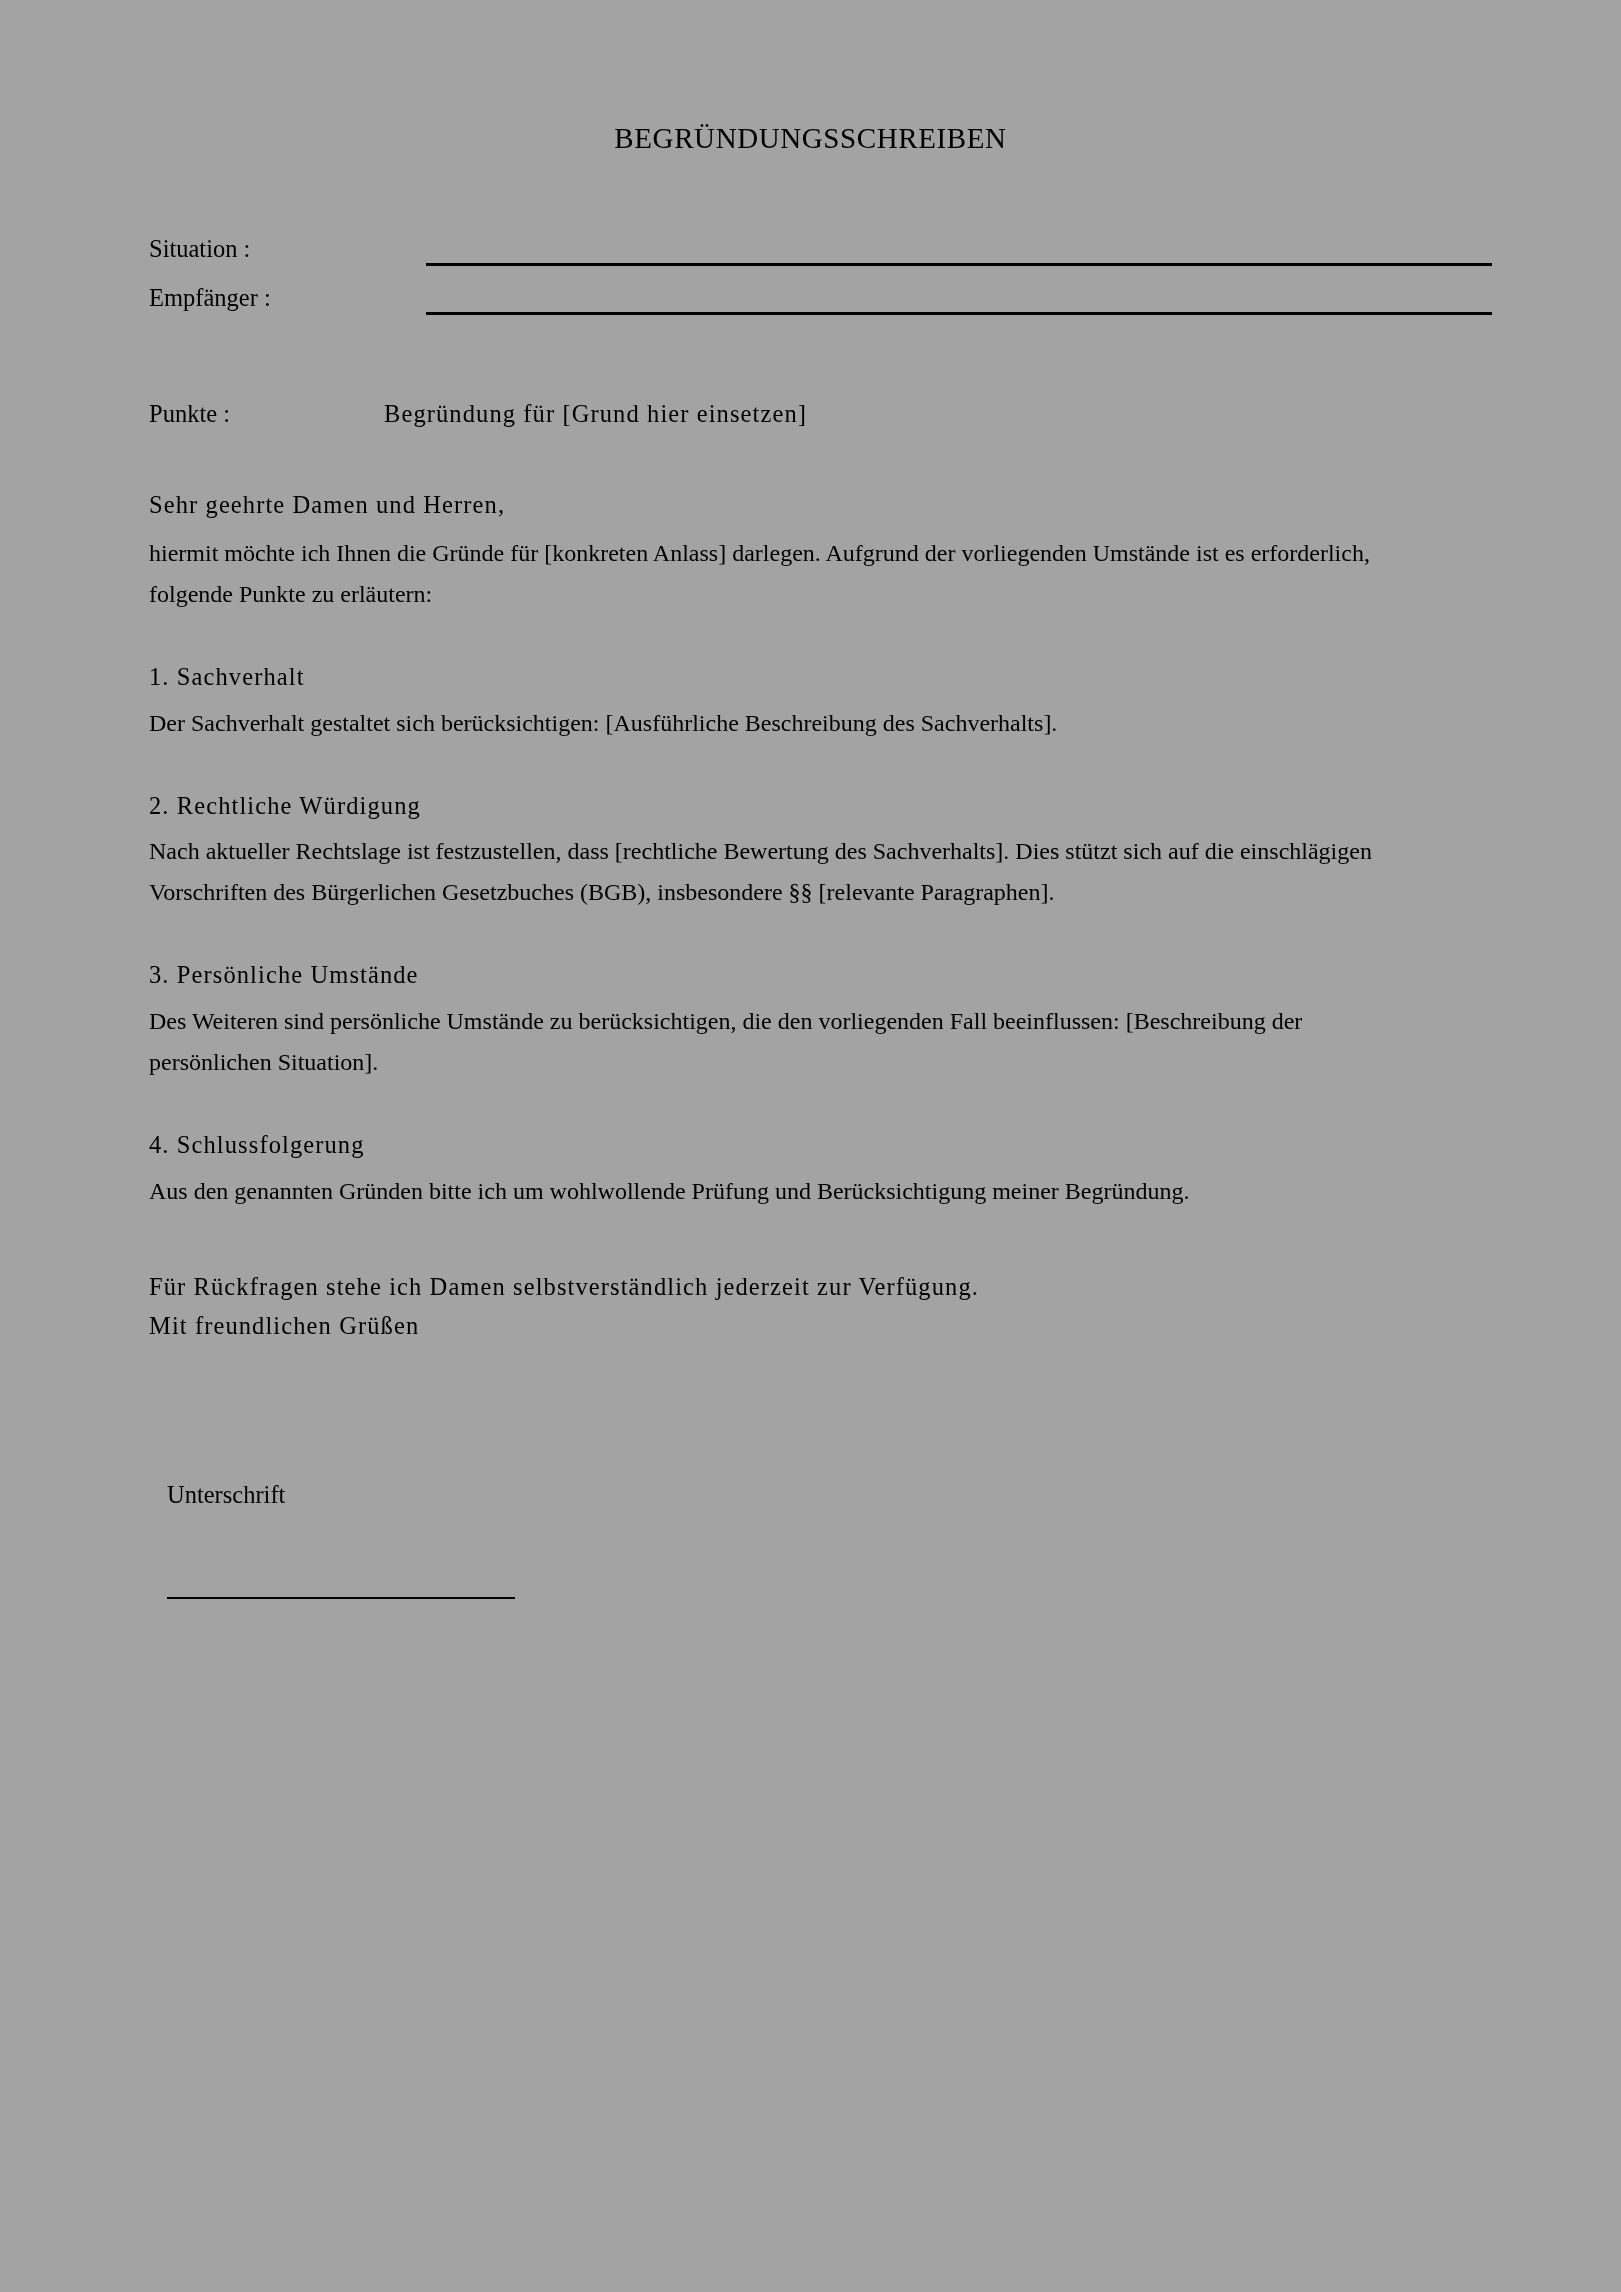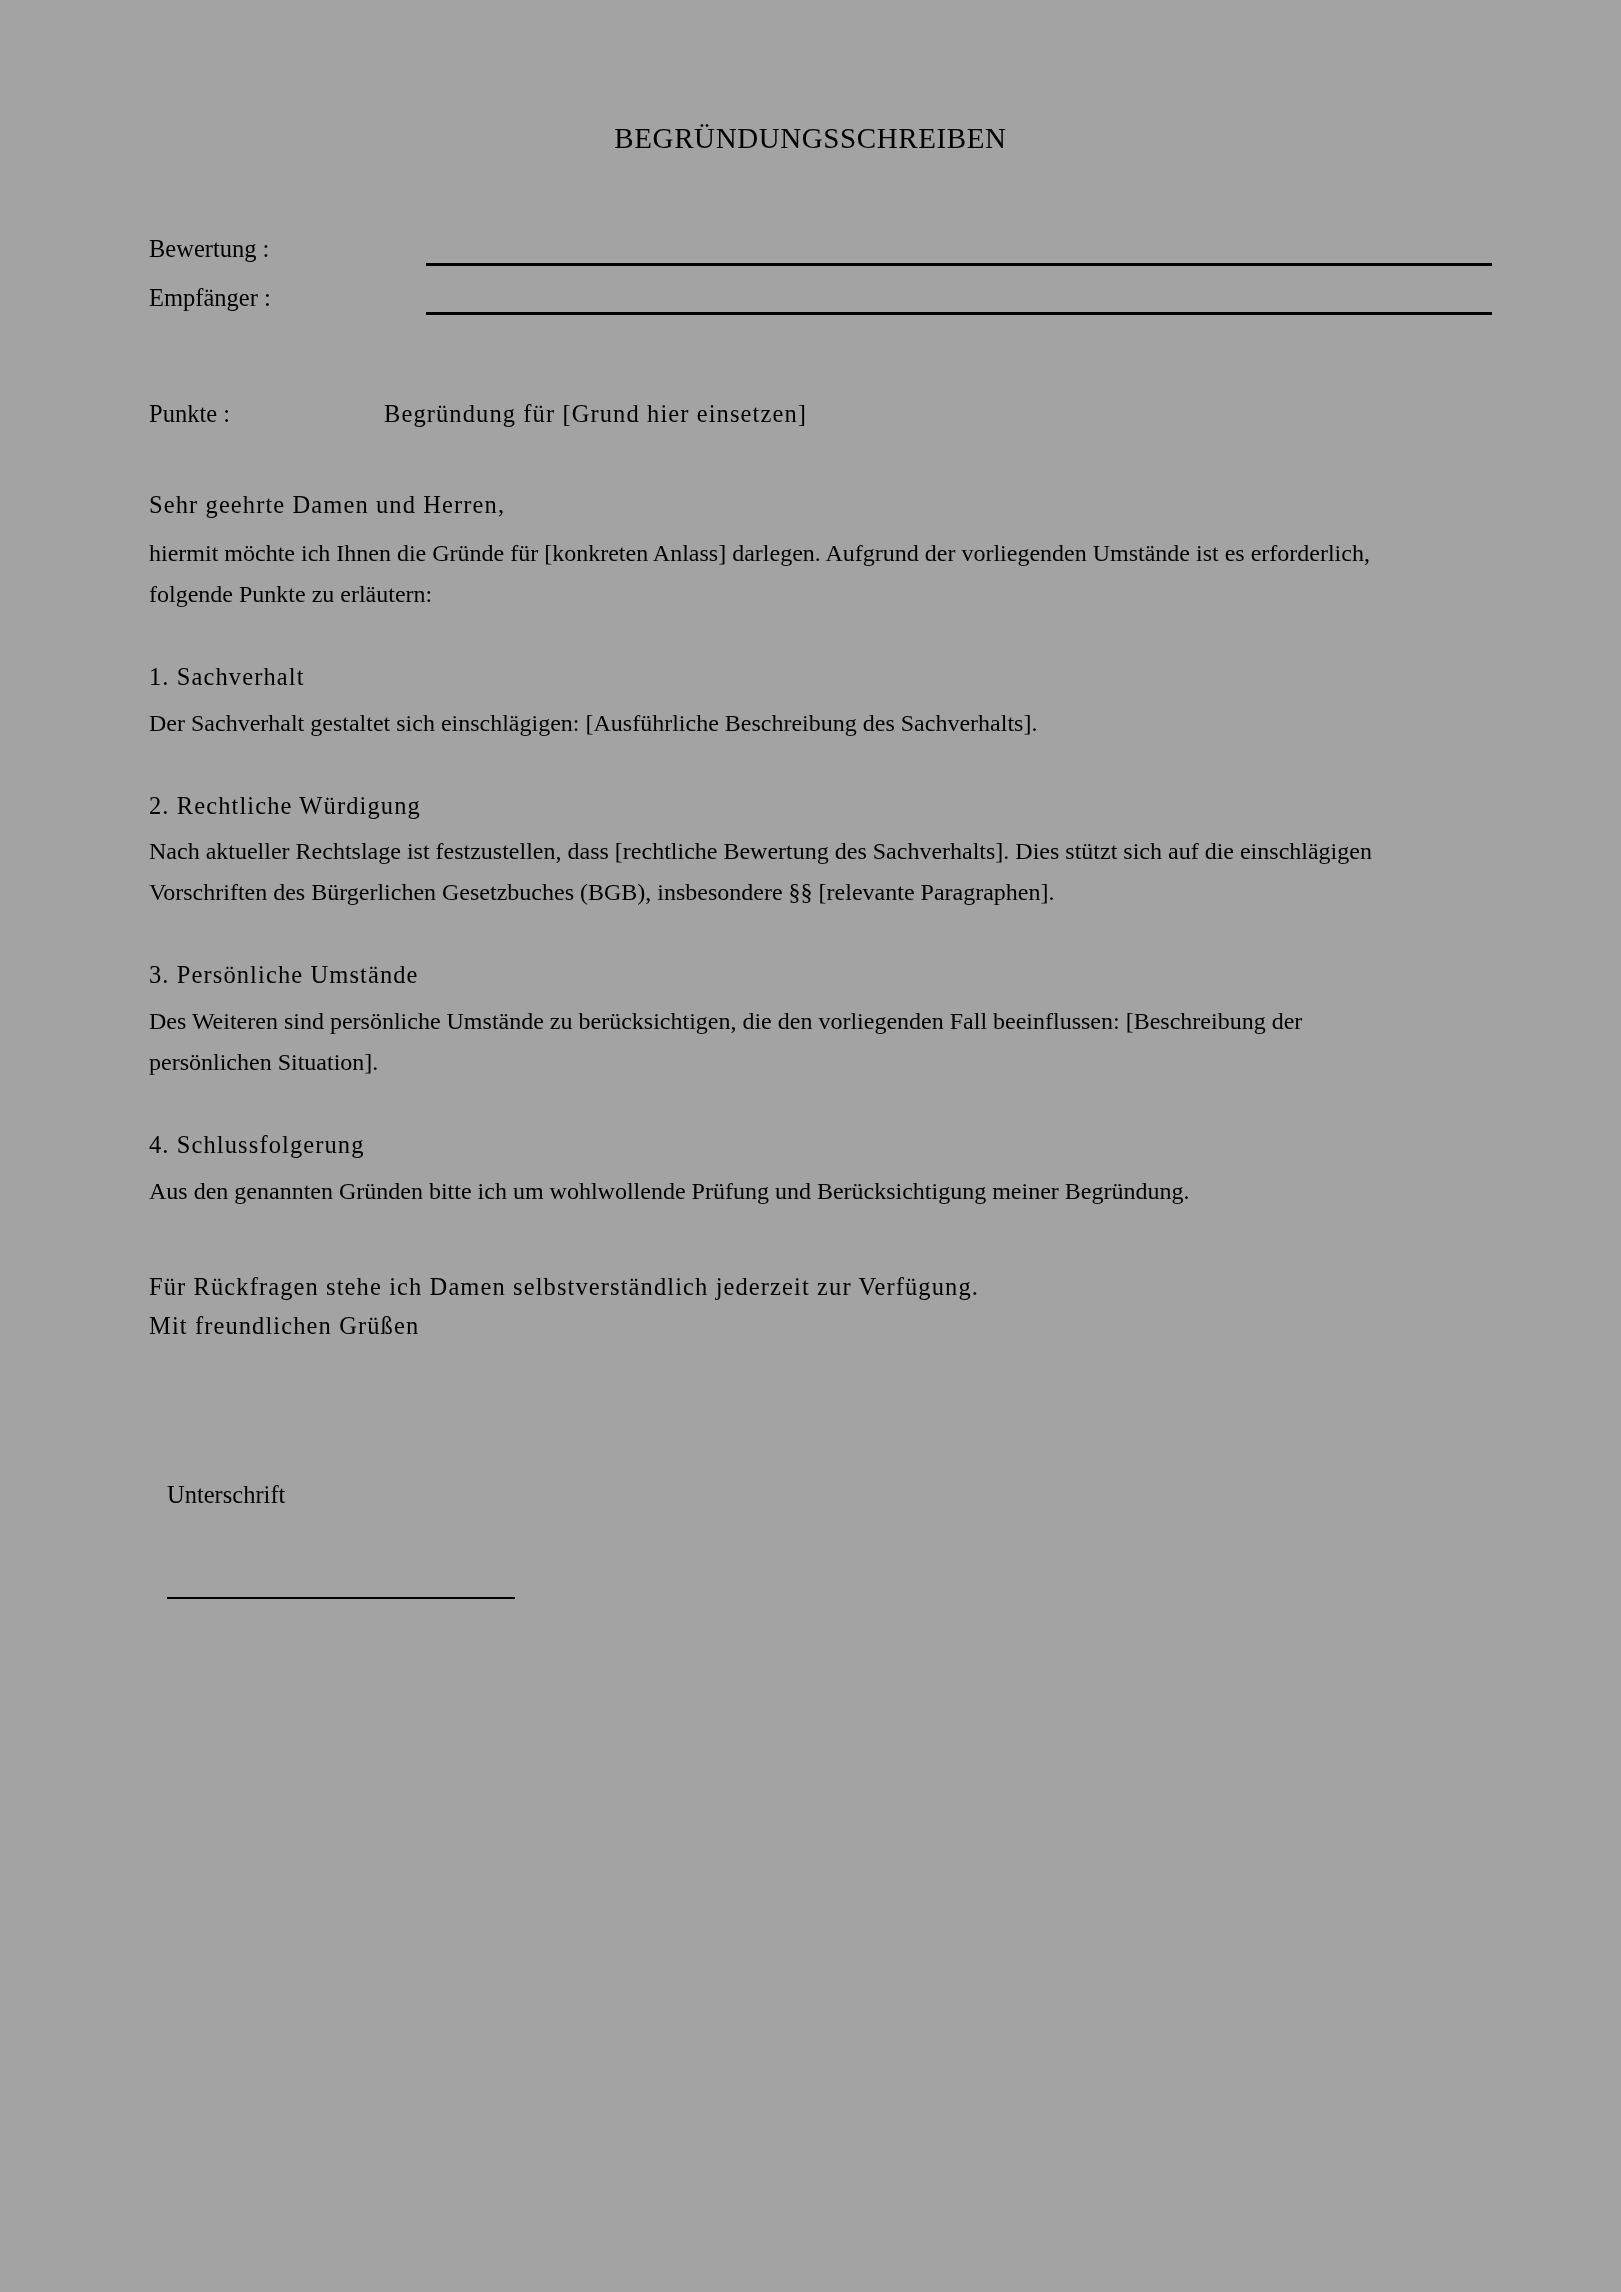--- a/index.html
+++ b/index.html
@@ -166,21 +166,21 @@
 </style>
 </head>
 <body>
 
 <div class="page">
 
   <div class="doc-title">BEGRÜNDUNGSSCHREIBEN</div>
 
   <div class="addr-block">
     <div class="addr-row">
-      <span class="addr-label">Bewertung :</span>
+      <span class="addr-label">Situation :</span>
       <div class="addr-rule"></div>
     </div>
     <div class="addr-row">
       <span class="addr-label">Empfänger :</span>
       <div class="addr-rule"></div>
     </div>
   </div>
 
   <div class="betreff-row">
     <span class="betreff-label">Punkte :</span>
@@ -189,21 +189,21 @@
 
   <div class="body-block">
 
     <p class="salutation">Sehr geehrte Damen und Herren,</p>
 
     <p class="para">hiermit möchte ich Ihnen die Gründe für [konkreten Anlass] darlegen. Aufgrund der vorliegenden Umstände ist es erforderlich, folgende Punkte zu erläutern:</p>
 
     <div class="sec-gap"></div>
 
     <p class="sec-heading">1. Sachverhalt</p>
-    <p class="para">Der Sachverhalt gestaltet sich einschlägigen: [Ausführliche Beschreibung des Sachverhalts].</p>
+    <p class="para">Der Sachverhalt gestaltet sich berücksichtigen: [Ausführliche Beschreibung des Sachverhalts].</p>
 
     <div class="sec-gap"></div>
 
     <p class="sec-heading">2. Rechtliche Würdigung</p>
     <p class="para">Nach aktueller Rechtslage ist festzustellen, dass [rechtliche Bewertung des Sachverhalts]. Dies stützt sich auf die einschlägigen Vorschriften des Bürgerlichen Gesetzbuches (BGB), insbesondere §§ [relevante Paragraphen].</p>
 
     <div class="sec-gap"></div>
 
     <p class="sec-heading">3. Persönliche Umstände</p>
     <p class="para">Des Weiteren sind persönliche Umstände zu berücksichtigen, die den vorliegenden Fall beeinflussen: [Beschreibung der persönlichen Situation].</p>

